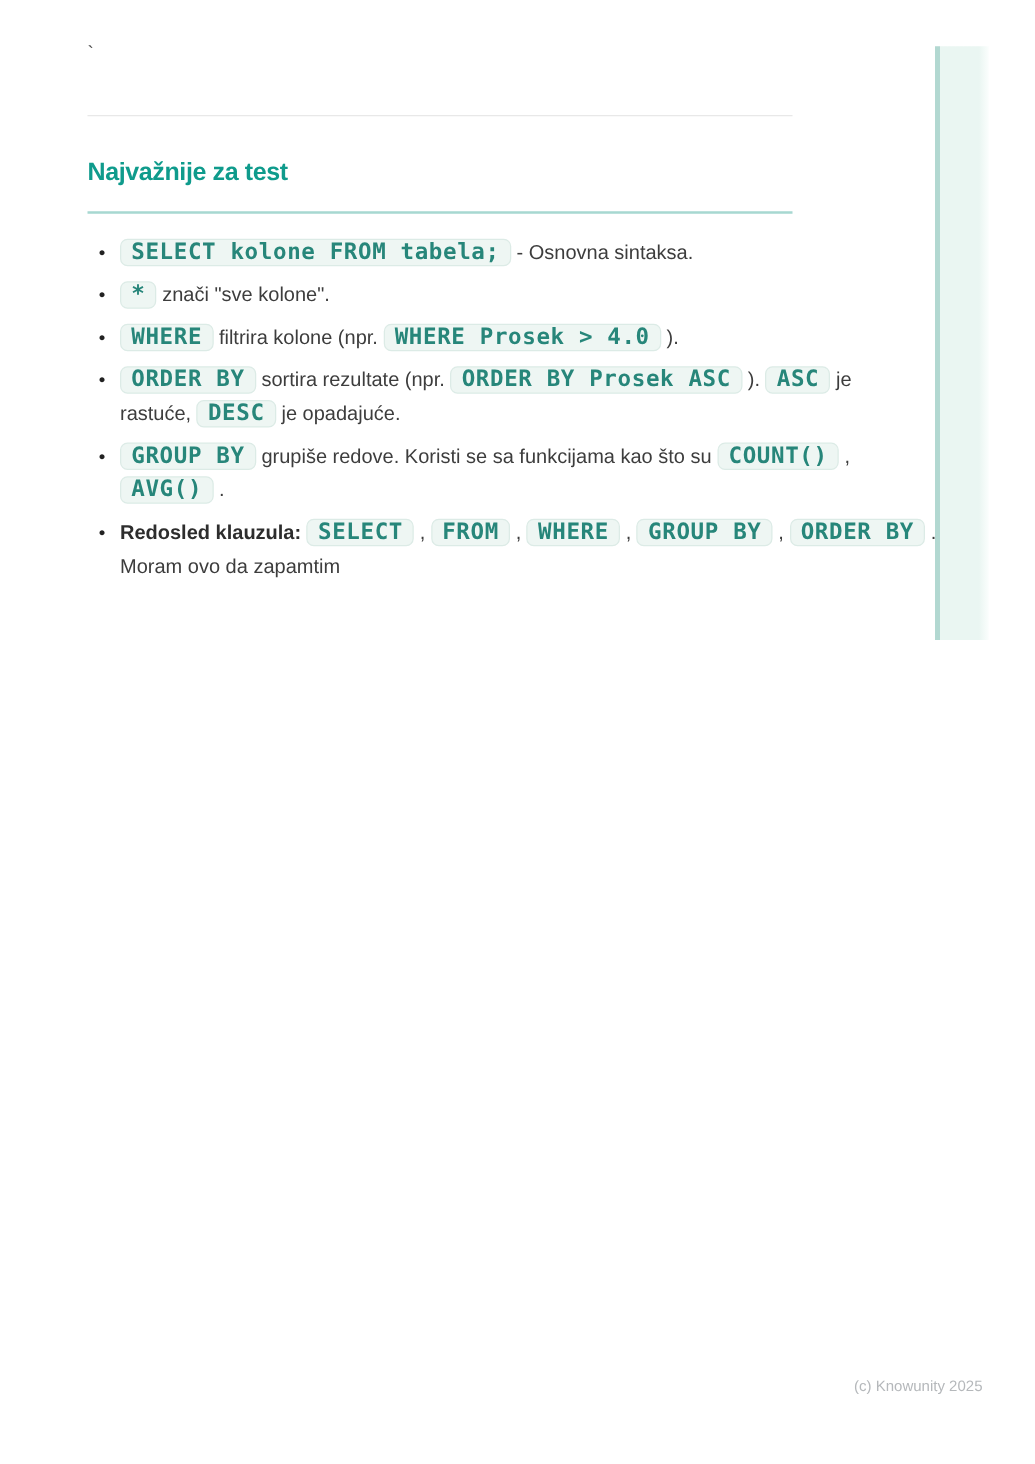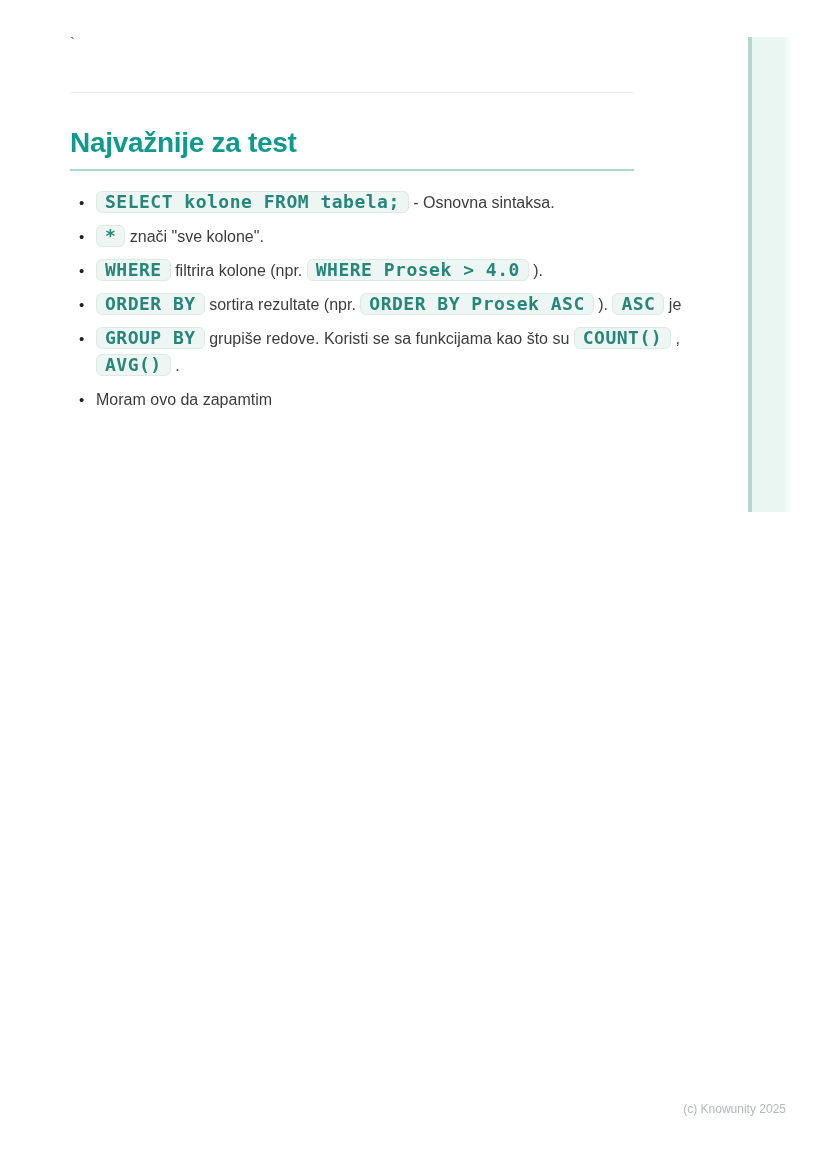--- a/index.html
+++ b/index.html
@@ -38,21 +38,21 @@
     top: 92px;
     width: 564px;
     height: 1px;
     background: var(--divider);
   }
   h1.page-title {
     position: absolute;
     left: 70px;
     top: 126px;
     margin: 0;
-    font-size: 28px;
+    font-size: 20px;
     line-height: 1.2;
     font-weight: bold;
     letter-spacing: -0.3px;
     color: var(--accent);
   }
   .heading-underline {
     position: absolute;
     left: 70px;
     top: 169px;
     width: 564px;
@@ -148,31 +148,33 @@
       <li>
         <span class="bullet">•</span>
         <div class="li-content">
           <div class="line"><code class="badge">WHERE</code><span> filtrira kolone (npr. </span><code class="badge">WHERE Prosek &gt; 4.0</code><span> ).</span></div>
         </div>
       </li>
       <li>
         <span class="bullet">•</span>
         <div class="li-content">
           <div class="line"><code class="badge">ORDER BY</code><span> sortira rezultate (npr. </span><code class="badge">ORDER BY Prosek ASC</code><span> ). </span><code class="badge">ASC</code><span> je</span></div>
+          <div class="line"><span>rastuće, </span><code class="badge">DESC</code><span> je opadajuće.</span></div>
         </div>
       </li>
       <li>
         <span class="bullet">•</span>
         <div class="li-content">
           <div class="line"><code class="badge">GROUP BY</code><span> grupiše redove. Koristi se sa funkcijama kao što su </span><code class="badge">COUNT()</code><span> ,</span></div>
           <div class="line"><code class="badge">AVG()</code><span> .</span></div>
         </div>
       </li>
       <li>
         <span class="bullet">•</span>
         <div class="li-content">
+          <div class="line"><span class="bold-seg">Redosled klauzula: </span><code class="badge">SELECT</code><span> , </span><code class="badge">FROM</code><span> , </span><code class="badge">WHERE</code><span> , </span><code class="badge">GROUP BY</code><span> , </span><code class="badge">ORDER BY</code><span> .</span></div>
           <div class="line"><span>Moram ovo da zapamtim</span></div>
         </div>
       </li>
     </ul>
   <div class="side-highlight"></div>
   <div class="footer-credit">(c) Knowunity 2025</div>
 </div>
 
 </body></html>

